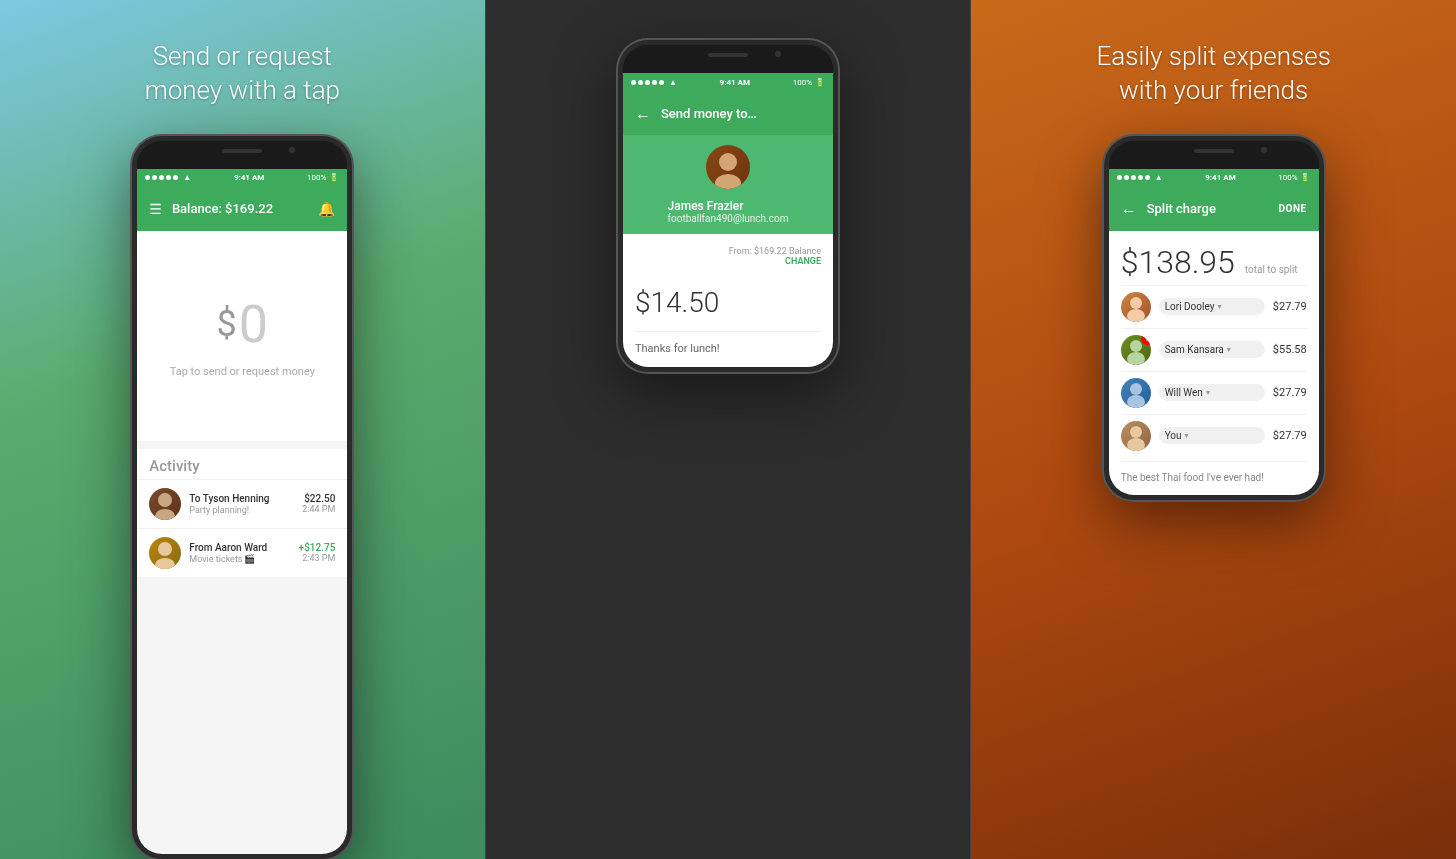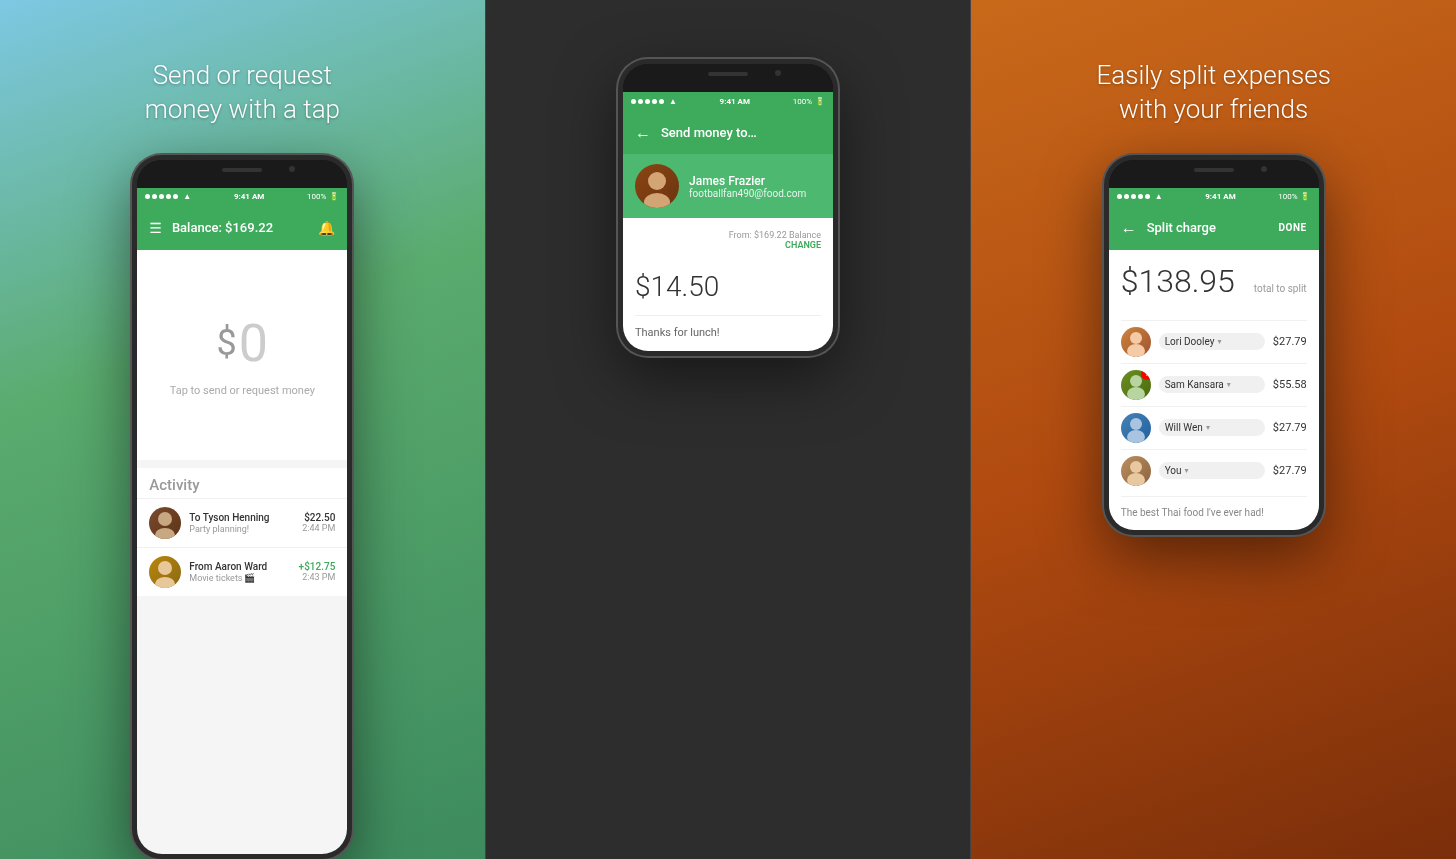--- a/index.html
+++ b/index.html
@@ -14,21 +14,21 @@
 
     
     .panel {
       flex: 1;
       display: flex;
       flex-direction: column;
       align-items: center;
       justify-content: flex-start;
       position: relative;
       overflow: hidden;
-      padding-top: 59px;
+      padding-top: 40px;
     }
 
     .panel-1 {
       background: linear-gradient(160deg, #7ec8e3 0%, #5aab6e 40%, #3d8b5e 100%);
     }
     .panel-2 {
       background: #2d2d2d;
       border-left: 1px solid #444;
       border-right: 1px solid #444;
     }
@@ -273,20 +273,21 @@
       font-size: 13px;
       font-weight: 500;
     }
 
     .contact-row {
       background: #4cb870;
       padding: 10px 12px;
       display: flex;
       align-items: center;
       gap: 10px;
+      flex-direction: column;
     }
 
     .contact-avatar {
       width: 44px;
       height: 44px;
       border-radius: 50%;
       background: #8B6914;
       flex-shrink: 0;
       overflow: hidden;
       position: relative;
@@ -373,22 +374,22 @@
     }
 
     .split-body {
       background: white;
       padding: 12px;
     }
 
     .split-total {
       display: flex;
       align-items: baseline;
-      gap: 19px;
-      margin-bottom: 20px;
+      gap: 10px;
+      margin-bottom: 4px;
     }
 
     .split-total-amount {
       font-size: 32px;
       font-weight: 300;
       color: #333;
     }
 
     .split-total-label {
       font-size: 10px;
@@ -584,21 +585,21 @@
     </div>
     <div class="contact-row">
       <div class="contact-avatar face-4">
         <svg width="44" height="44" viewBox="0 0 44 44">
             <circle cx="22" cy="17" r="9" fill="#D4A574"></circle>
             <ellipse cx="22" cy="38" rx="13" ry="9" fill="#D4A574"></ellipse>
           </svg>
       </div>
       <div class="contact-info">
         <div class="contact-name">James Frazier</div>
-        <div class="contact-email">footballfan490@food.com</div>
+        <div class="contact-email">footballfan490@lunch.com</div>
       </div>
     </div>
     <div class="send-body">
       <div class="send-amount-row">
         <div class="send-amount">$14.50</div>
         <div class="send-from">
           <div class="send-from-label">From: $169.22 Balance</div>
           <div class="send-change">CHANGE</div>
         </div>
       </div>

